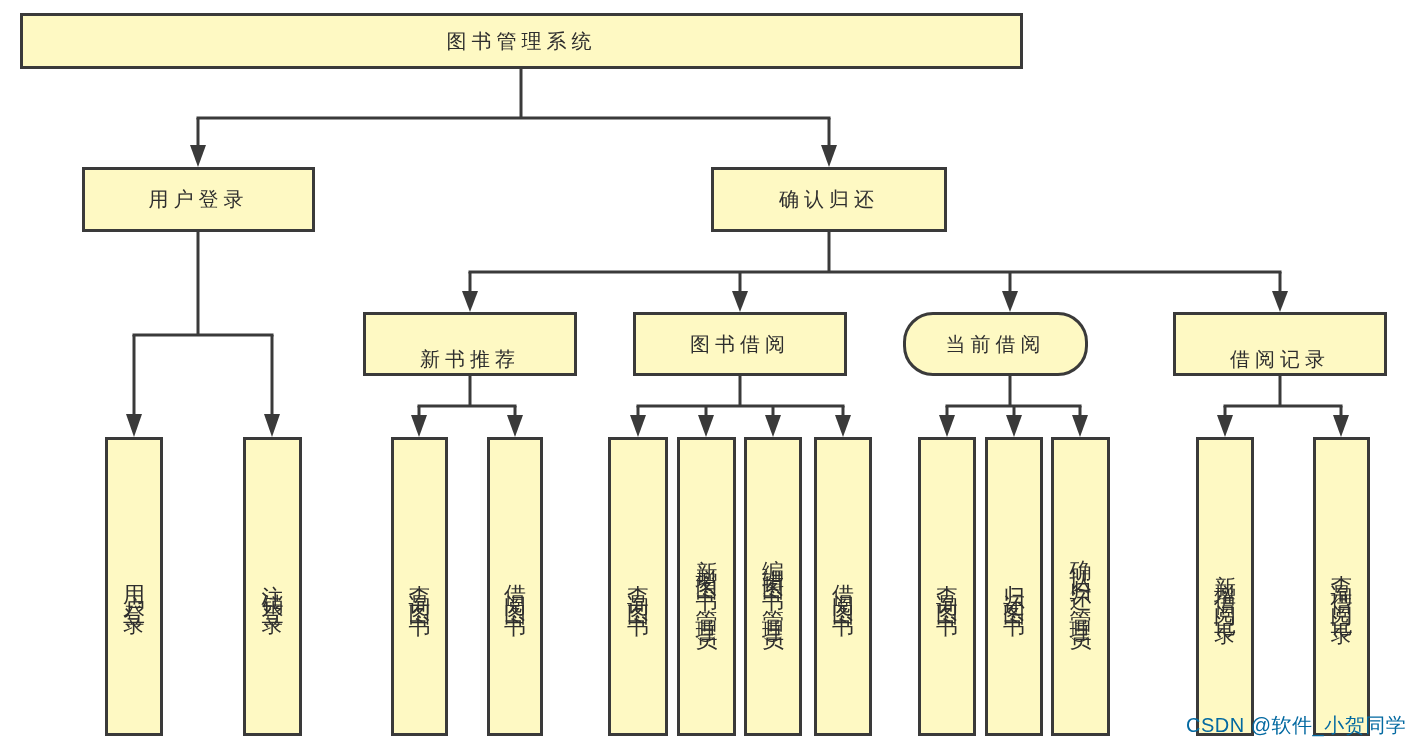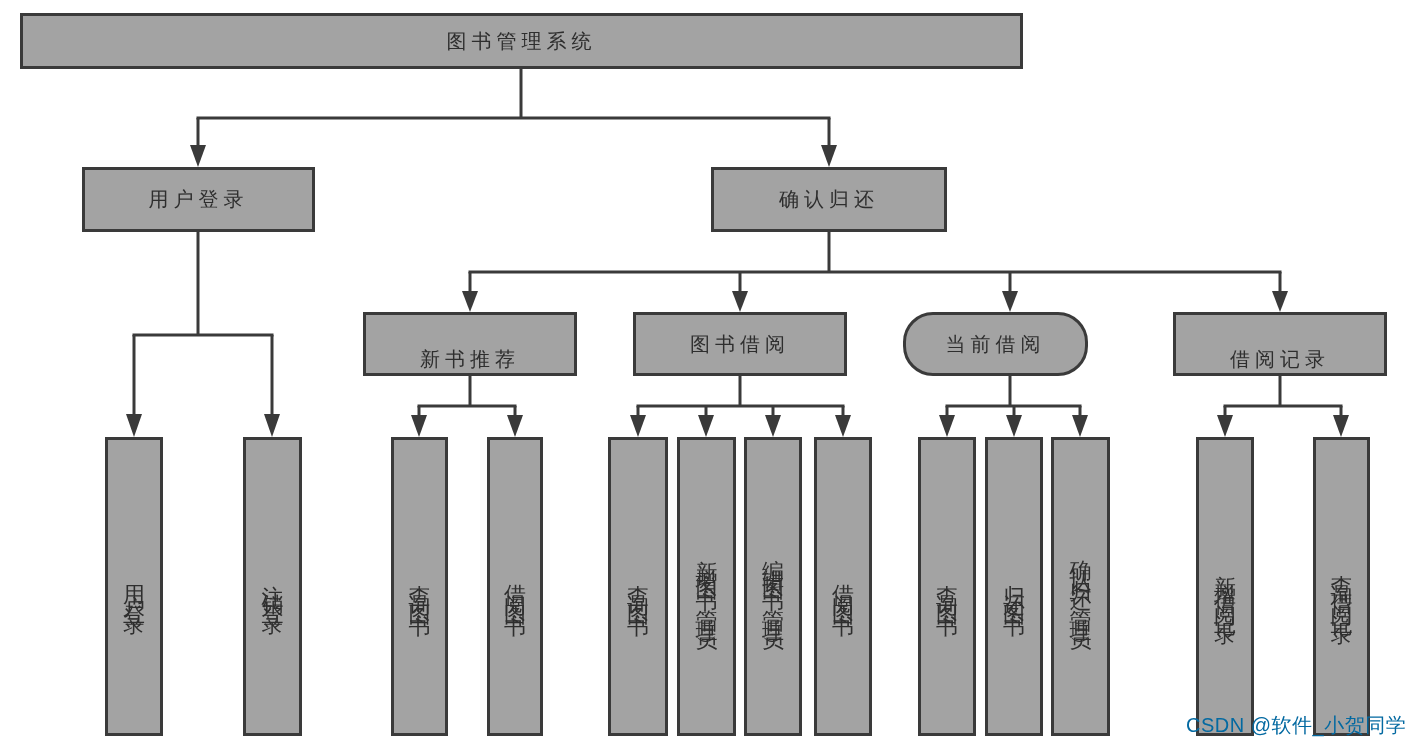--- a/index.html
+++ b/index.html
@@ -15,21 +15,21 @@
     position: absolute;
     left: 0; top: 0;
     width: 1405px; height: 747px;
   }
   #wires line { stroke: #3a3a3a; stroke-width: 3; }
   #wires polygon { fill: #3a3a3a; }
   .box {
     position: absolute;
     box-sizing: border-box;
     border: 3px solid #3a3a3a;
-    background: #a3a3a3;
+    background: #fef9c3;
     display: flex;
     align-items: center;
     justify-content: center;
   }
   .hlabel {
     font-size: 20px;
     letter-spacing: 5px;
     color: #2e2e2e;
     white-space: nowrap;
   }

